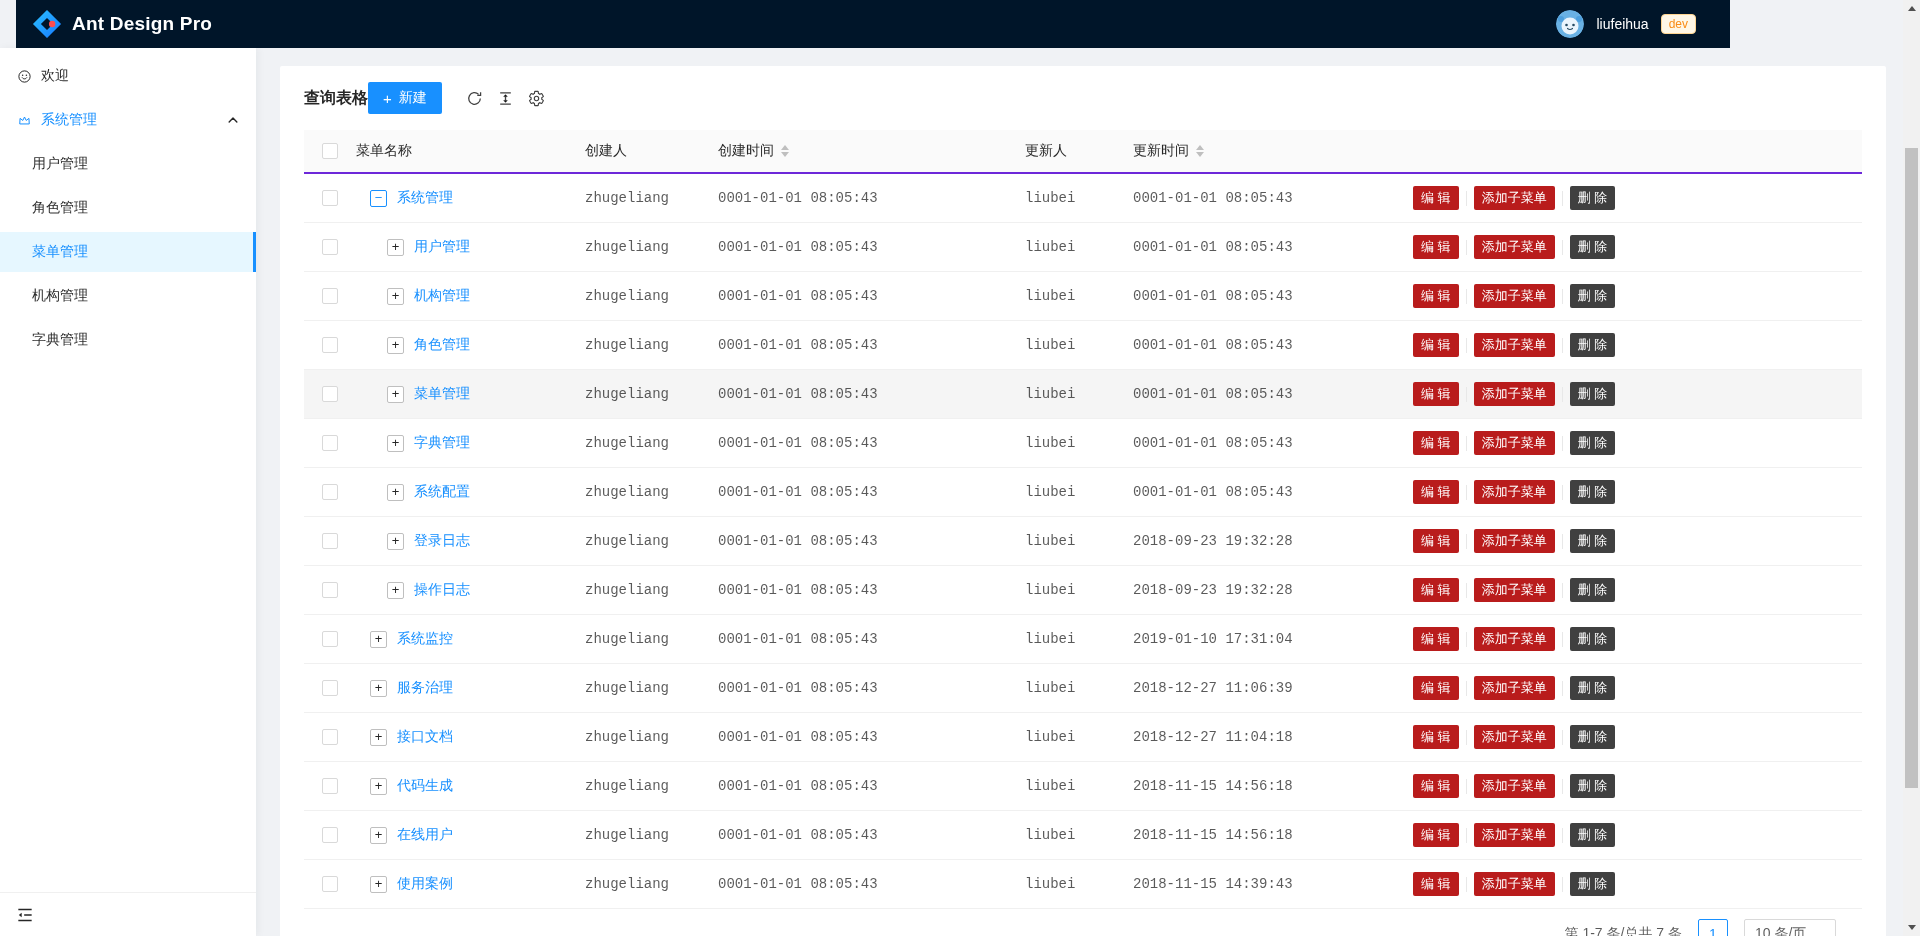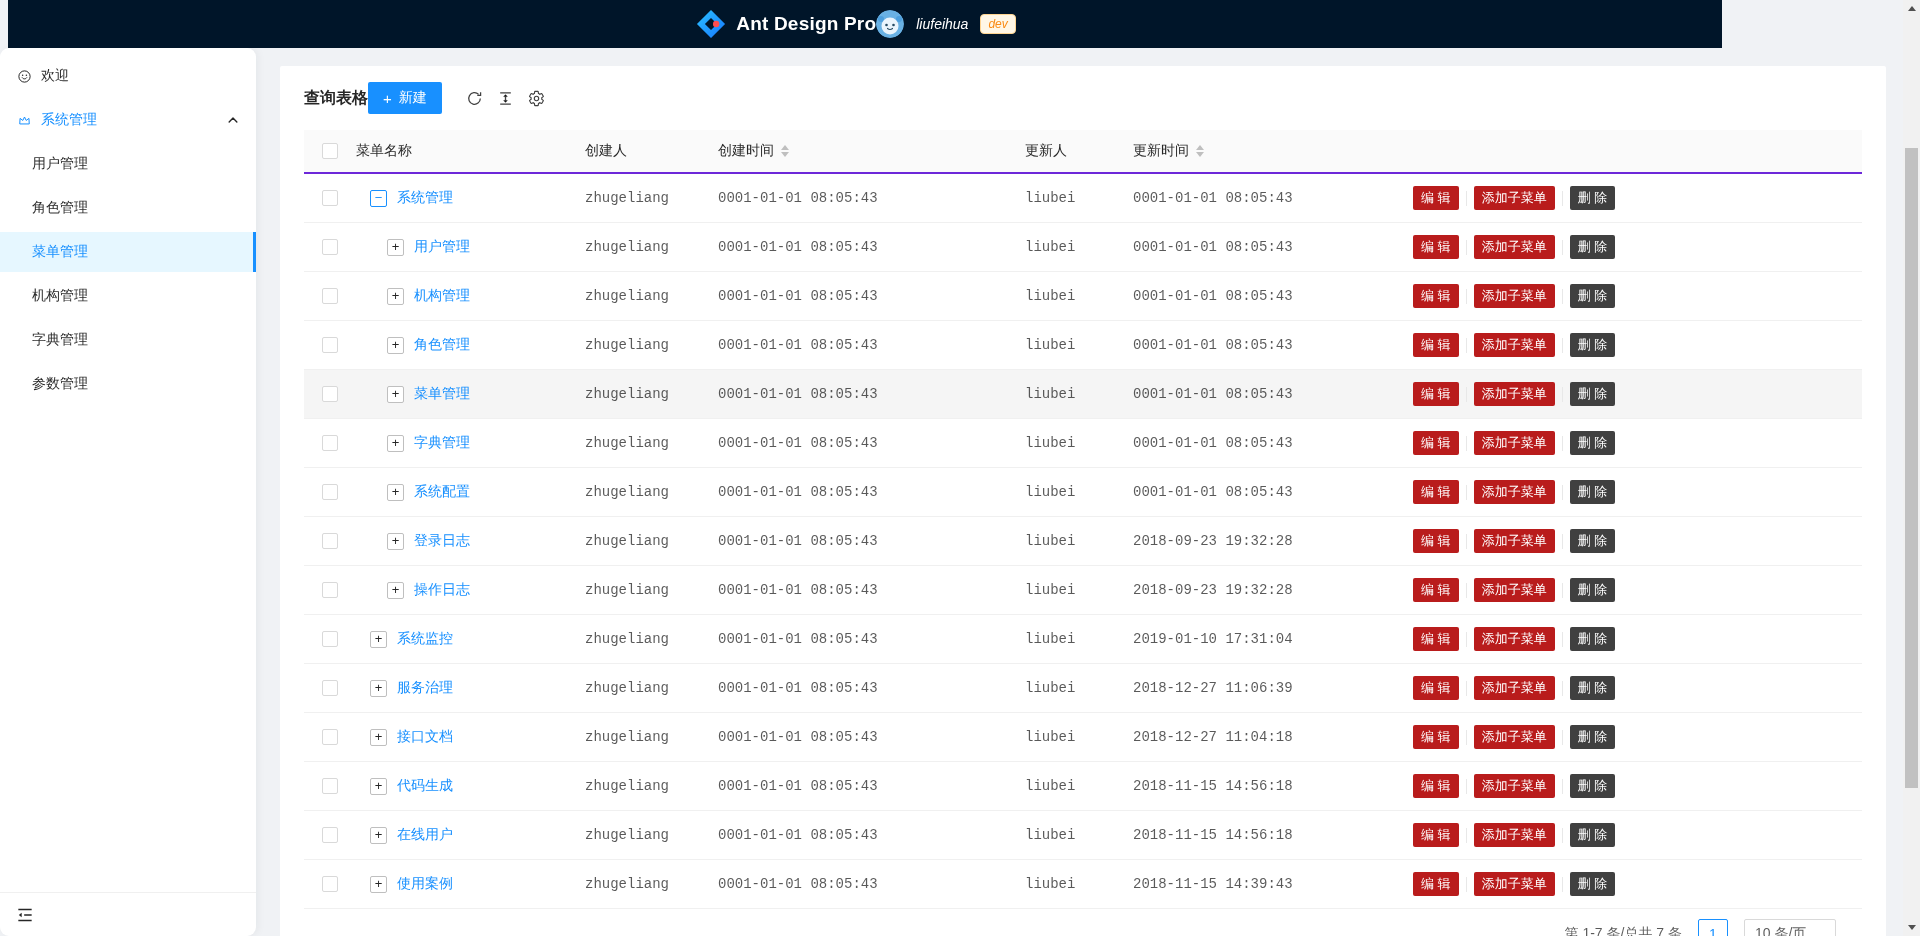--- a/index.html
+++ b/index.html
@@ -1,34 +1,34 @@
 <!DOCTYPE html>
 <html><head>
 <meta charset="utf-8">
 <style>
   * { margin:0; padding:0; box-sizing:border-box; }
   html,body { width:1920px; height:936px; overflow:hidden;
     font-family:"Liberation Sans","DejaVu Sans",sans-serif;
     font-size:14px; color:rgba(0,0,0,.85); background:#f0f2f5; }
 
   
-  .app-header { position:fixed; left:8px; top:0; width:1714px; height:48px;
-    background:#001529; display:flex; align-items:center; justify-content:center;
+  .app-header { position:fixed; left:16px; top:0; width:1714px; height:48px;
+    background:#001529; display:flex; align-items:center; justify-content:space-between;
     padding:0 20px 0 16px; z-index:30; }
   .brand { display:flex; align-items:center; gap:10px; }
   .brand-title { color:#fff; font-size:19px; font-weight:bold; letter-spacing:.2px; }
-  .hdr-right { display:flex; align-items:center; gap:12px; margin-right:14px;font-style:italic; }
+  .hdr-right { display:flex; align-items:center; gap:12px; margin-right:14px; }
   .avatar { width:28px; height:28px; border-radius:50%; overflow:hidden; flex:0 0 auto; cursor:pointer; }
   .user-name { color:#fff; font-size:14px; cursor:pointer; }
   .env-tag { background:#fff7e6; border:1px solid #ffd591; color:#fa8c16;
     font-size:12px; line-height:18px; padding:0 7px; border-radius:4px; }
 
   
   .sidebar { position:fixed; left:0; top:48px; bottom:0; width:256px; background:#fff;
-    box-shadow:2px 0 8px rgba(29,35,41,.05); z-index:20; display:flex; flex-direction:column;border-radius:9px; }
+    box-shadow:2px 0 8px rgba(29,35,41,.05); z-index:20; display:flex; flex-direction:column; }
   .menu { padding-top:4px; flex:1 1 auto; }
   .side-entry { height:40px; margin:4px 0; display:flex; align-items:center;
     cursor:pointer; position:relative; color:rgba(0,0,0,.85); }
   .side-entry .mi { width:15px; height:15px; flex:0 0 auto; display:inline-flex; }
   .side-entry.kind-item, .side-entry.kind-submenu { padding-left:17px; }
   .side-entry.kind-item .lbl, .side-entry.kind-submenu .lbl { margin-left:9px; }
   .side-entry.kind-child { padding-left:32px; }
   .side-entry.sel-parent { color:#1890ff; }
   .side-entry.kind-child.selected { background:#e6f7ff; color:#1890ff; }
   .side-entry.kind-child.selected::after { content:""; position:absolute; right:0; top:0;
@@ -174,23 +174,20 @@
       </div>
       <div class="side-entry kind-child selected">
         <span class="lbl">菜单管理</span>
       </div>
       <div class="side-entry kind-child">
         <span class="lbl">机构管理</span>
       </div>
       <div class="side-entry kind-child">
         <span class="lbl">字典管理</span>
       </div>
-      <div class="side-entry kind-child">
-        <span class="lbl">参数管理</span>
-      </div>
     </div>
   <div class="side-footer">
     <span class="fold-btn">
       <svg viewBox="0 0 24 24" width="20" height="20" stroke="currentColor" stroke-width="1.8" fill="none">
         <path d="M4 5.5h16M11 12h9M4 18.5h16"></path>
         <path d="M8 9.2v5.6L4.6 12z" fill="currentColor" stroke="none"></path>
       </svg>
     </span>
   </div>
 </nav>

